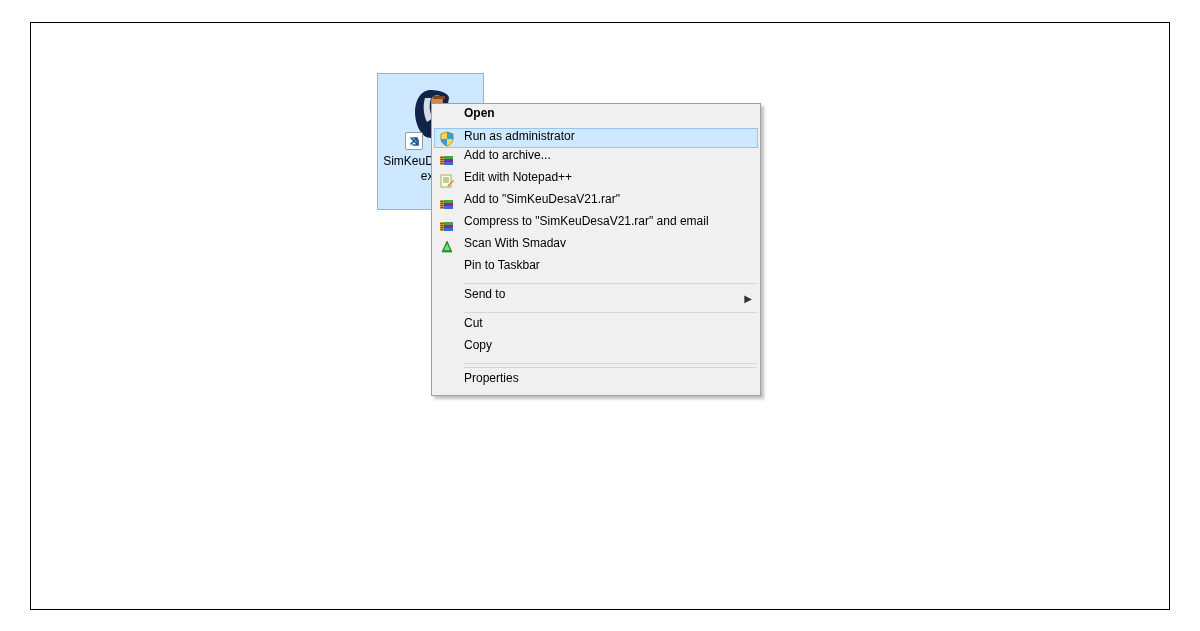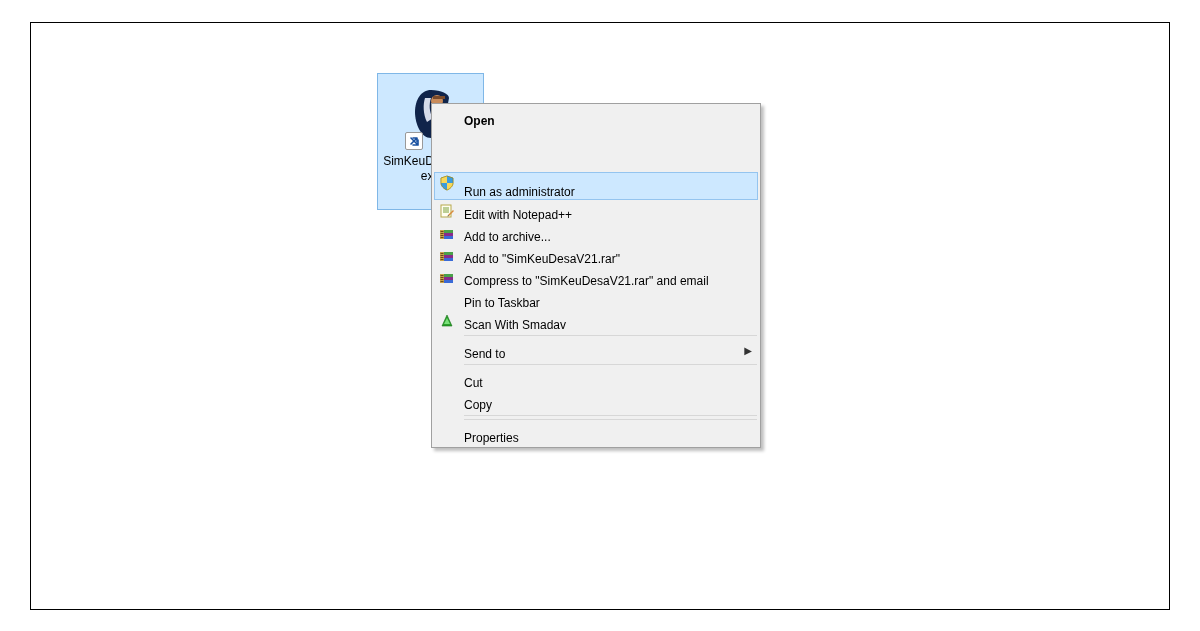--- a/index.html
+++ b/index.html
@@ -67,21 +67,21 @@
       left: 400px; top: 80px;
       width: 330px;
       background: #f0f0f0;
       border: 1px solid #a0a0a0;
       box-shadow: 3px 3px 3px rgba(0,0,0,.25);
       padding: 2px;
     }
     .cm-row {
       height: 22px;
       display: flex;
-      align-items: flex-end;
+      align-items: flex-start;
       position: relative;
       padding-left: 30px;
       padding-right: 18px;
       white-space: nowrap;
     }
     .cm-row .icon-slot {
       position: absolute;
       left: 4px; top: 2px;
       width: 18px; height: 18px;
       display: flex; align-items: center; justify-content: center;
@@ -90,22 +90,21 @@
       position: absolute;
       right: 6px; top: 0; bottom: 0;
       display: flex; align-items: center;
     }
     .cm-row.bold { font-weight: 700; }
     .cm-row.hover {
       background: #cde8ff;
       border: 1px solid #94c4ef;
       padding-left: 29px;
       padding-right: 17px;
-      height: 28px;
-      margin-top: 44px;
+      height: 20px;
     }
     .cm-row.hover .icon-slot { left: 3px; top: 1px; }
     .cm-sep {
       height: 1px;
       margin: 3px 1px 3px 30px;
       background: #d7d7d7;
     }
     .submenu-arrow { font-size: 10px; color: #333; }
   </style>
 </head>
@@ -151,50 +150,50 @@
       </span>
       <span>Run as administrator</span>
     </div>
 
 
 
 
     <div class="cm-row">
       <span class="icon-slot">
         <svg width="16" height="16" viewBox="0 0 16 16">
-          <rect x="2" y="2" width="10" height="12" fill="#fffef0" stroke="#b6a84a"></rect>
-          <line x1="4" y1="5" x2="10" y2="5" stroke="#7aa03a"></line>
-          <line x1="4" y1="7" x2="10" y2="7" stroke="#7aa03a"></line>
-          <line x1="4" y1="9" x2="10" y2="9" stroke="#7aa03a"></line>
-          <path d="M9 12 L14 7 L15 8 L10 13 Z" fill="#d88a3a"></path>
-          <path d="M9 12 L10 13 L8.5 13.5 Z" fill="#333"></path>
-        </svg>
-      </span>
-      <span>Edit with Notepad++</span>
-    </div>
-
-    <div class="cm-row">
-      <span class="icon-slot">
-        <svg width="16" height="16" viewBox="0 0 16 16">
           <rect x="2" y="5" width="12" height="9" fill="#8a2a8a"></rect>
           <rect x="2" y="5" width="12" height="3" fill="#4aa04a"></rect>
           <rect x="2" y="11" width="12" height="3" fill="#3a6ad6"></rect>
           <rect x="1" y="5" width="4" height="9" fill="#c9a24a"></rect>
           <rect x="1.5" y="6" width="3" height="1" fill="#6b4a1a"></rect>
           <rect x="1.5" y="8" width="3" height="1" fill="#6b4a1a"></rect>
           <rect x="1.5" y="10" width="3" height="1" fill="#6b4a1a"></rect>
           <rect x="1.5" y="12" width="3" height="1" fill="#6b4a1a"></rect>
         </svg>
       </span>
       <span>Add to archive...</span>
     </div>
 
     <div class="cm-row">
       <span class="icon-slot">
         <svg width="16" height="16" viewBox="0 0 16 16">
+          <rect x="2" y="2" width="10" height="12" fill="#fffef0" stroke="#b6a84a"></rect>
+          <line x1="4" y1="5" x2="10" y2="5" stroke="#7aa03a"></line>
+          <line x1="4" y1="7" x2="10" y2="7" stroke="#7aa03a"></line>
+          <line x1="4" y1="9" x2="10" y2="9" stroke="#7aa03a"></line>
+          <path d="M9 12 L14 7 L15 8 L10 13 Z" fill="#d88a3a"></path>
+          <path d="M9 12 L10 13 L8.5 13.5 Z" fill="#333"></path>
+        </svg>
+      </span>
+      <span>Edit with Notepad++</span>
+    </div>
+
+    <div class="cm-row">
+      <span class="icon-slot">
+        <svg width="16" height="16" viewBox="0 0 16 16">
           <rect x="2" y="5" width="12" height="9" fill="#8a2a8a"></rect>
           <rect x="2" y="5" width="12" height="3" fill="#4aa04a"></rect>
           <rect x="2" y="11" width="12" height="3" fill="#3a6ad6"></rect>
           <rect x="1" y="5" width="4" height="9" fill="#c9a24a"></rect>
           <rect x="1.5" y="6" width="3" height="1" fill="#6b4a1a"></rect>
           <rect x="1.5" y="8" width="3" height="1" fill="#6b4a1a"></rect>
           <rect x="1.5" y="10" width="3" height="1" fill="#6b4a1a"></rect>
           <rect x="1.5" y="12" width="3" height="1" fill="#6b4a1a"></rect>
         </svg>
       </span>
@@ -212,31 +211,31 @@
           <rect x="1.5" y="6" width="3" height="1" fill="#6b4a1a"></rect>
           <rect x="1.5" y="8" width="3" height="1" fill="#6b4a1a"></rect>
           <rect x="1.5" y="10" width="3" height="1" fill="#6b4a1a"></rect>
           <rect x="1.5" y="12" width="3" height="1" fill="#6b4a1a"></rect>
         </svg>
       </span>
       <span>Compress to "SimKeuDesaV21.rar" and email</span>
     </div>
 
     <div class="cm-row">
-      <span>Pin to Taskbar</span>
-    </div>
-
-    <div class="cm-row">
       <span class="icon-slot">
         <svg width="16" height="16" viewBox="0 0 16 16">
           <path d="M8 2 L13 13 L3 13 Z" fill="#2aa02a" stroke="#157015" stroke-width="0.6"></path>
           <path d="M8 5 L11 11 L5 11 Z" fill="#7ae07a"></path>
         </svg>
       </span>
       <span>Scan With Smadav</span>
+    </div>
+
+    <div class="cm-row">
+      <span>Pin to Taskbar</span>
     </div>
 
     <div class="cm-sep"></div>
 
     <div class="cm-row">
       <span>Send to</span>
       <span class="arrow-slot">
           <span class="submenu-arrow">▶</span>
         </span>
     </div>

